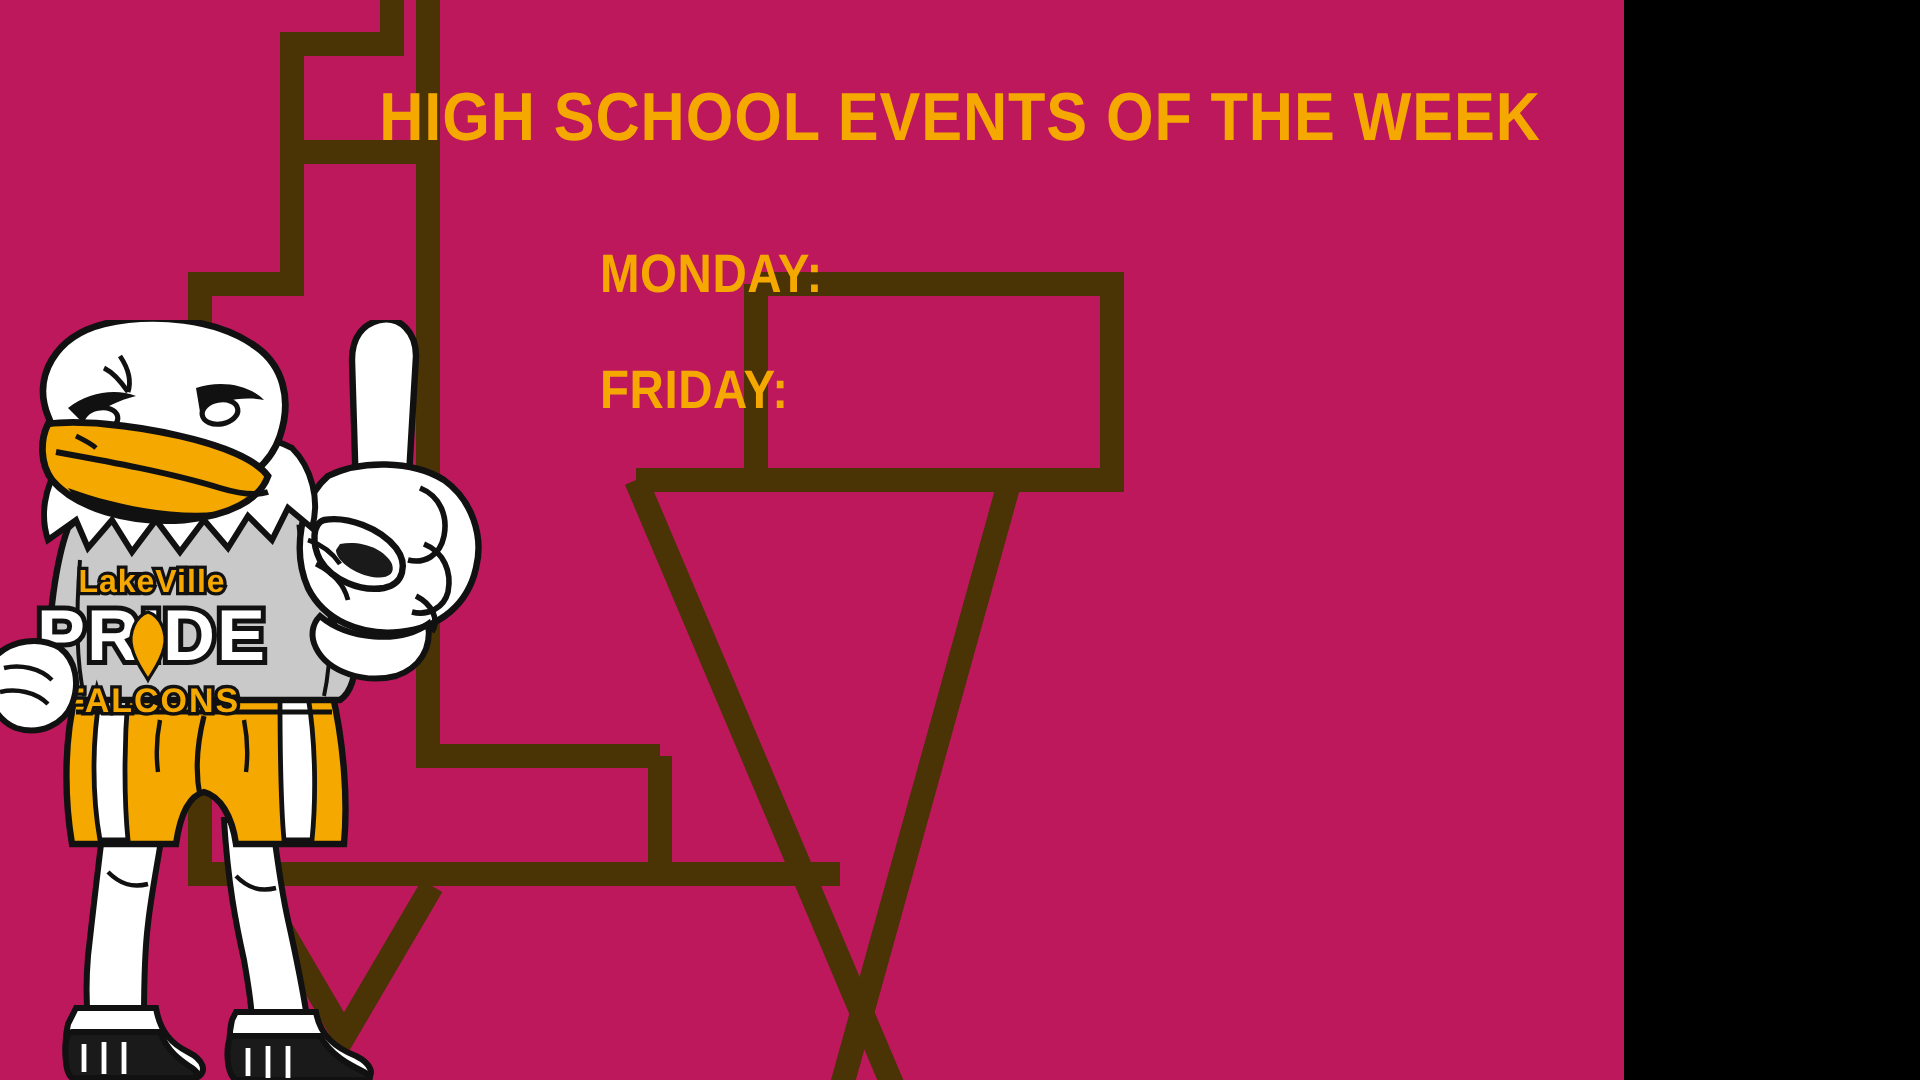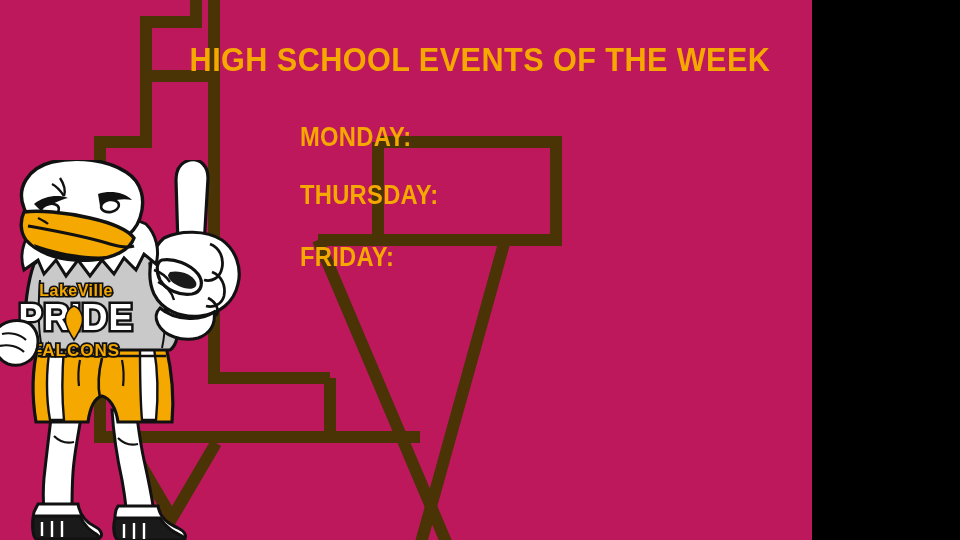--- a/index.html
+++ b/index.html
@@ -123,24 +123,20 @@
 
   <div id="days">
 
     <div class="day-row" id="row-mon">
       <span class="day-label">MONDAY:</span>
 
     </div>
 
 
 
-    <div class="day-row" id="row-thu">
-      <span class="day-label">THURSDAY:</span>
-
-    </div>
 
     <div class="day-row" id="row-fri">
       <span class="day-label">FRIDAY:</span>
 
     </div>
 
   </div>
 
   <svg id="mascot" viewBox="0 0 250 382" preserveAspectRatio="xMinYMin meet">
 

